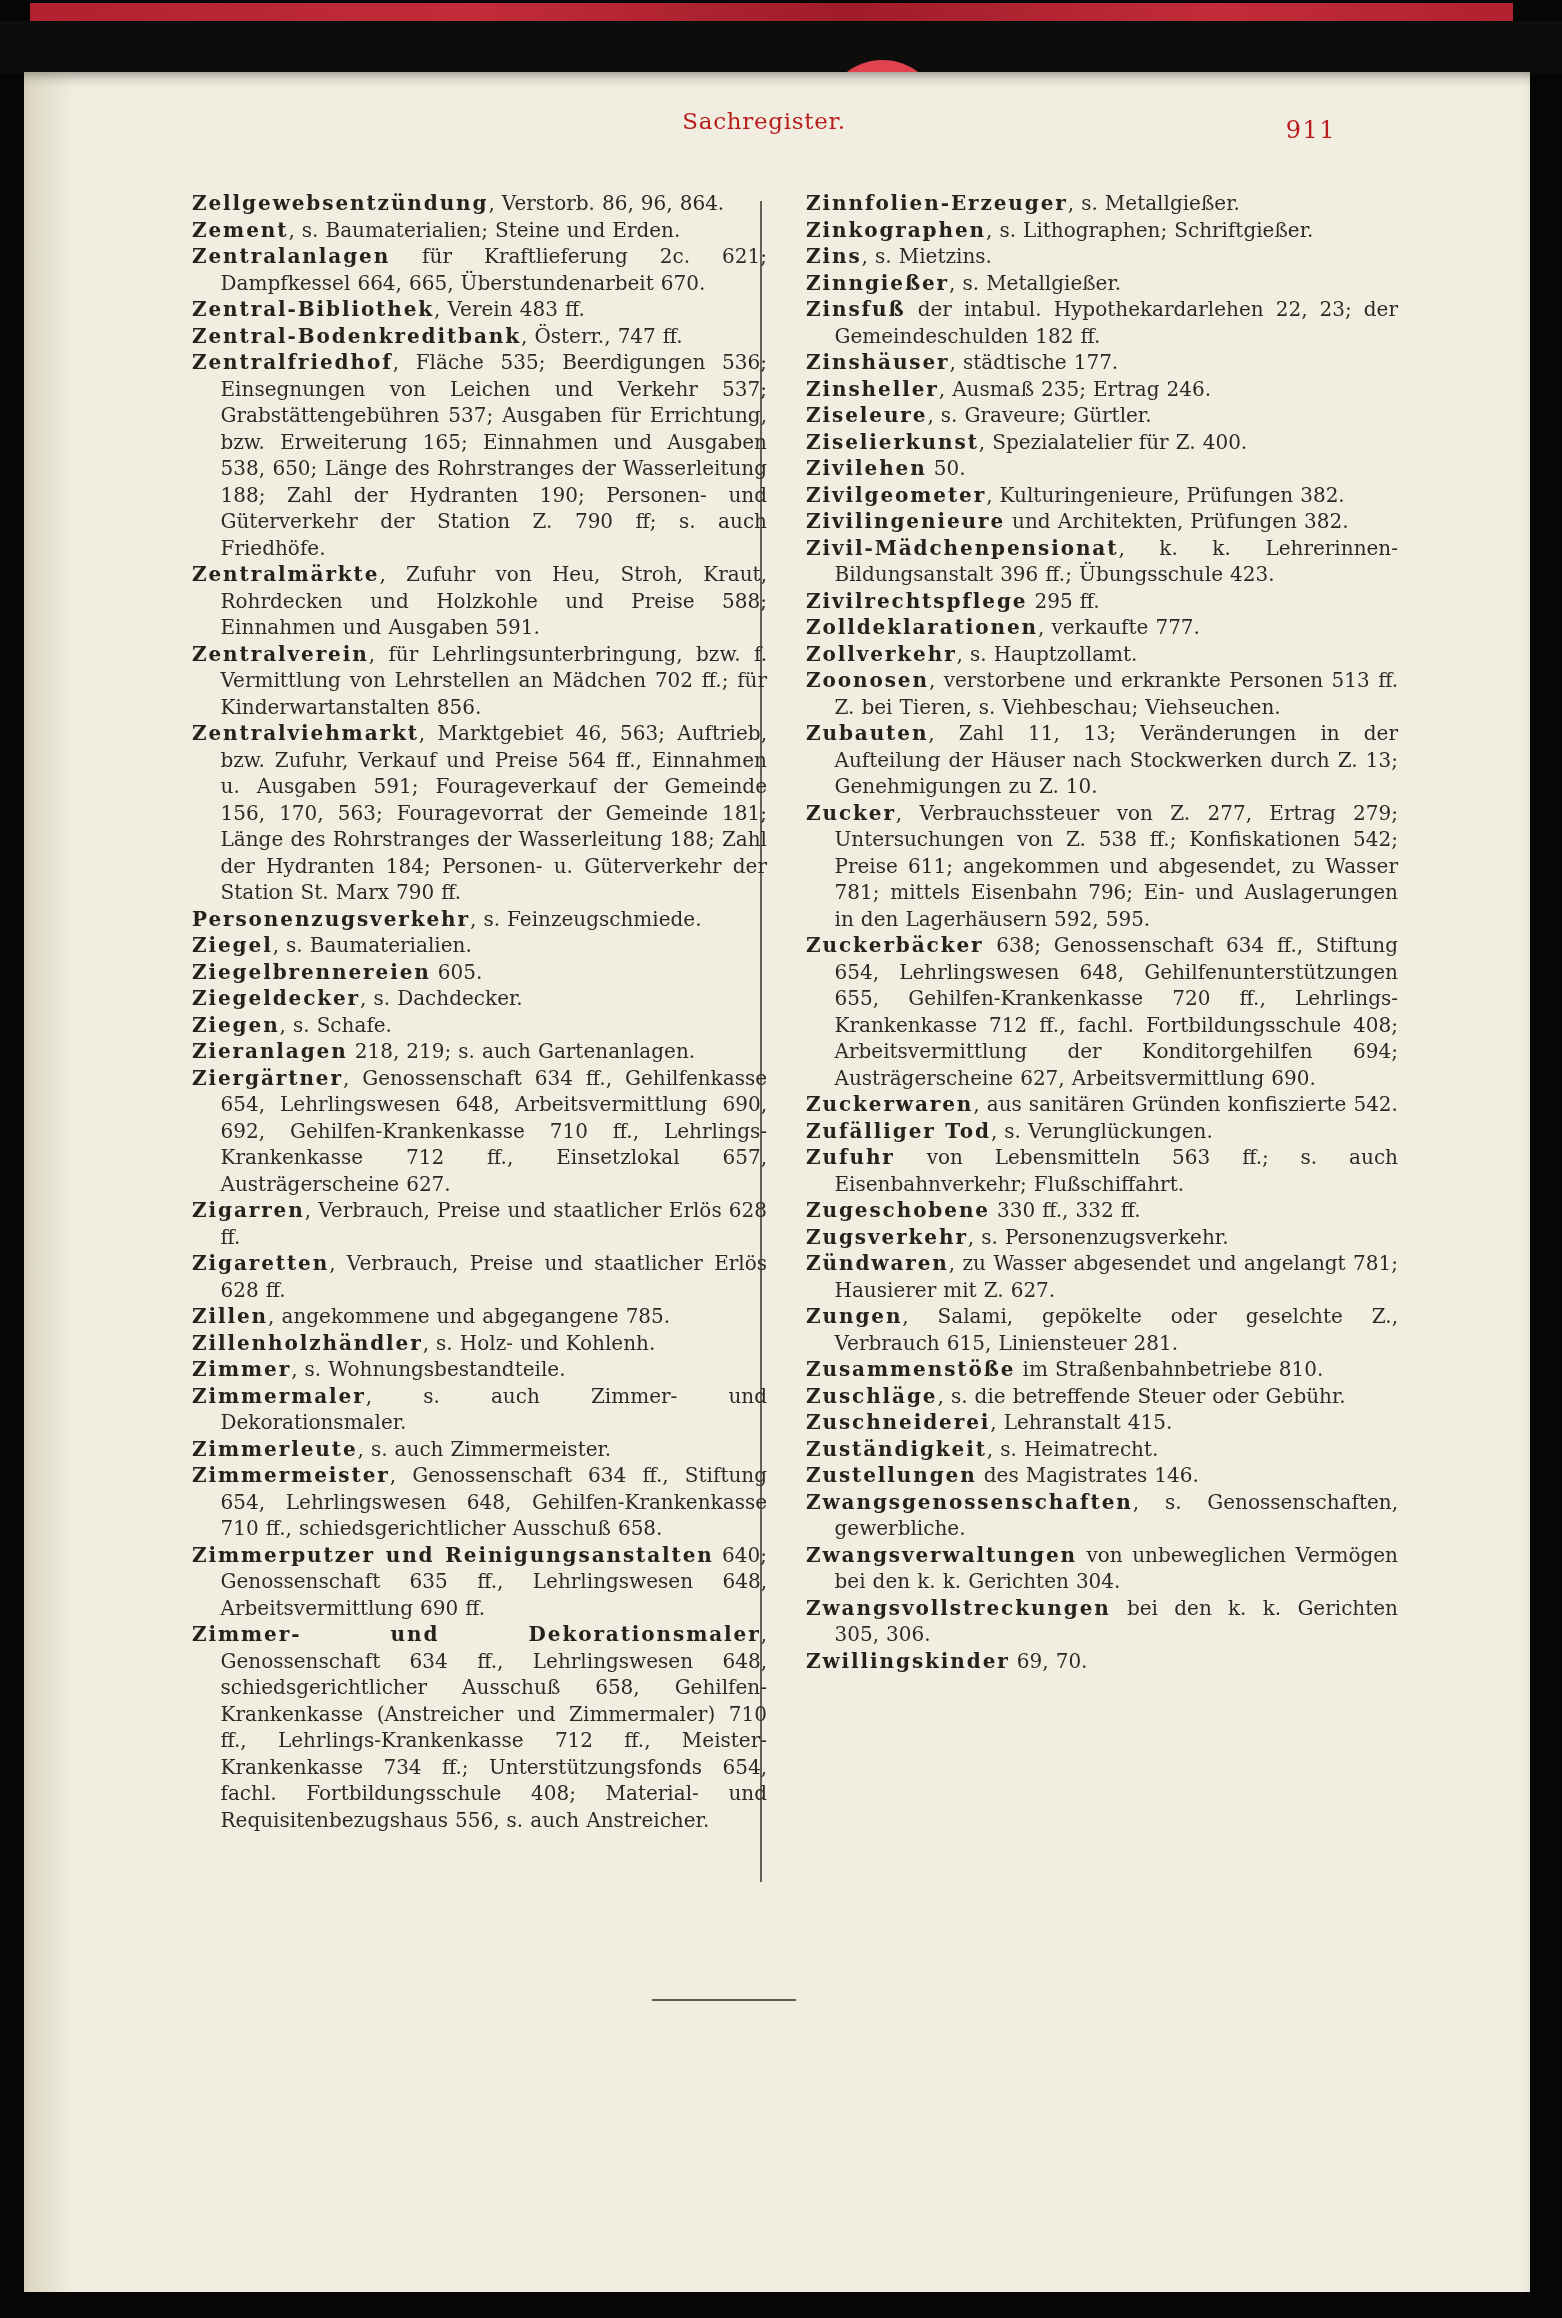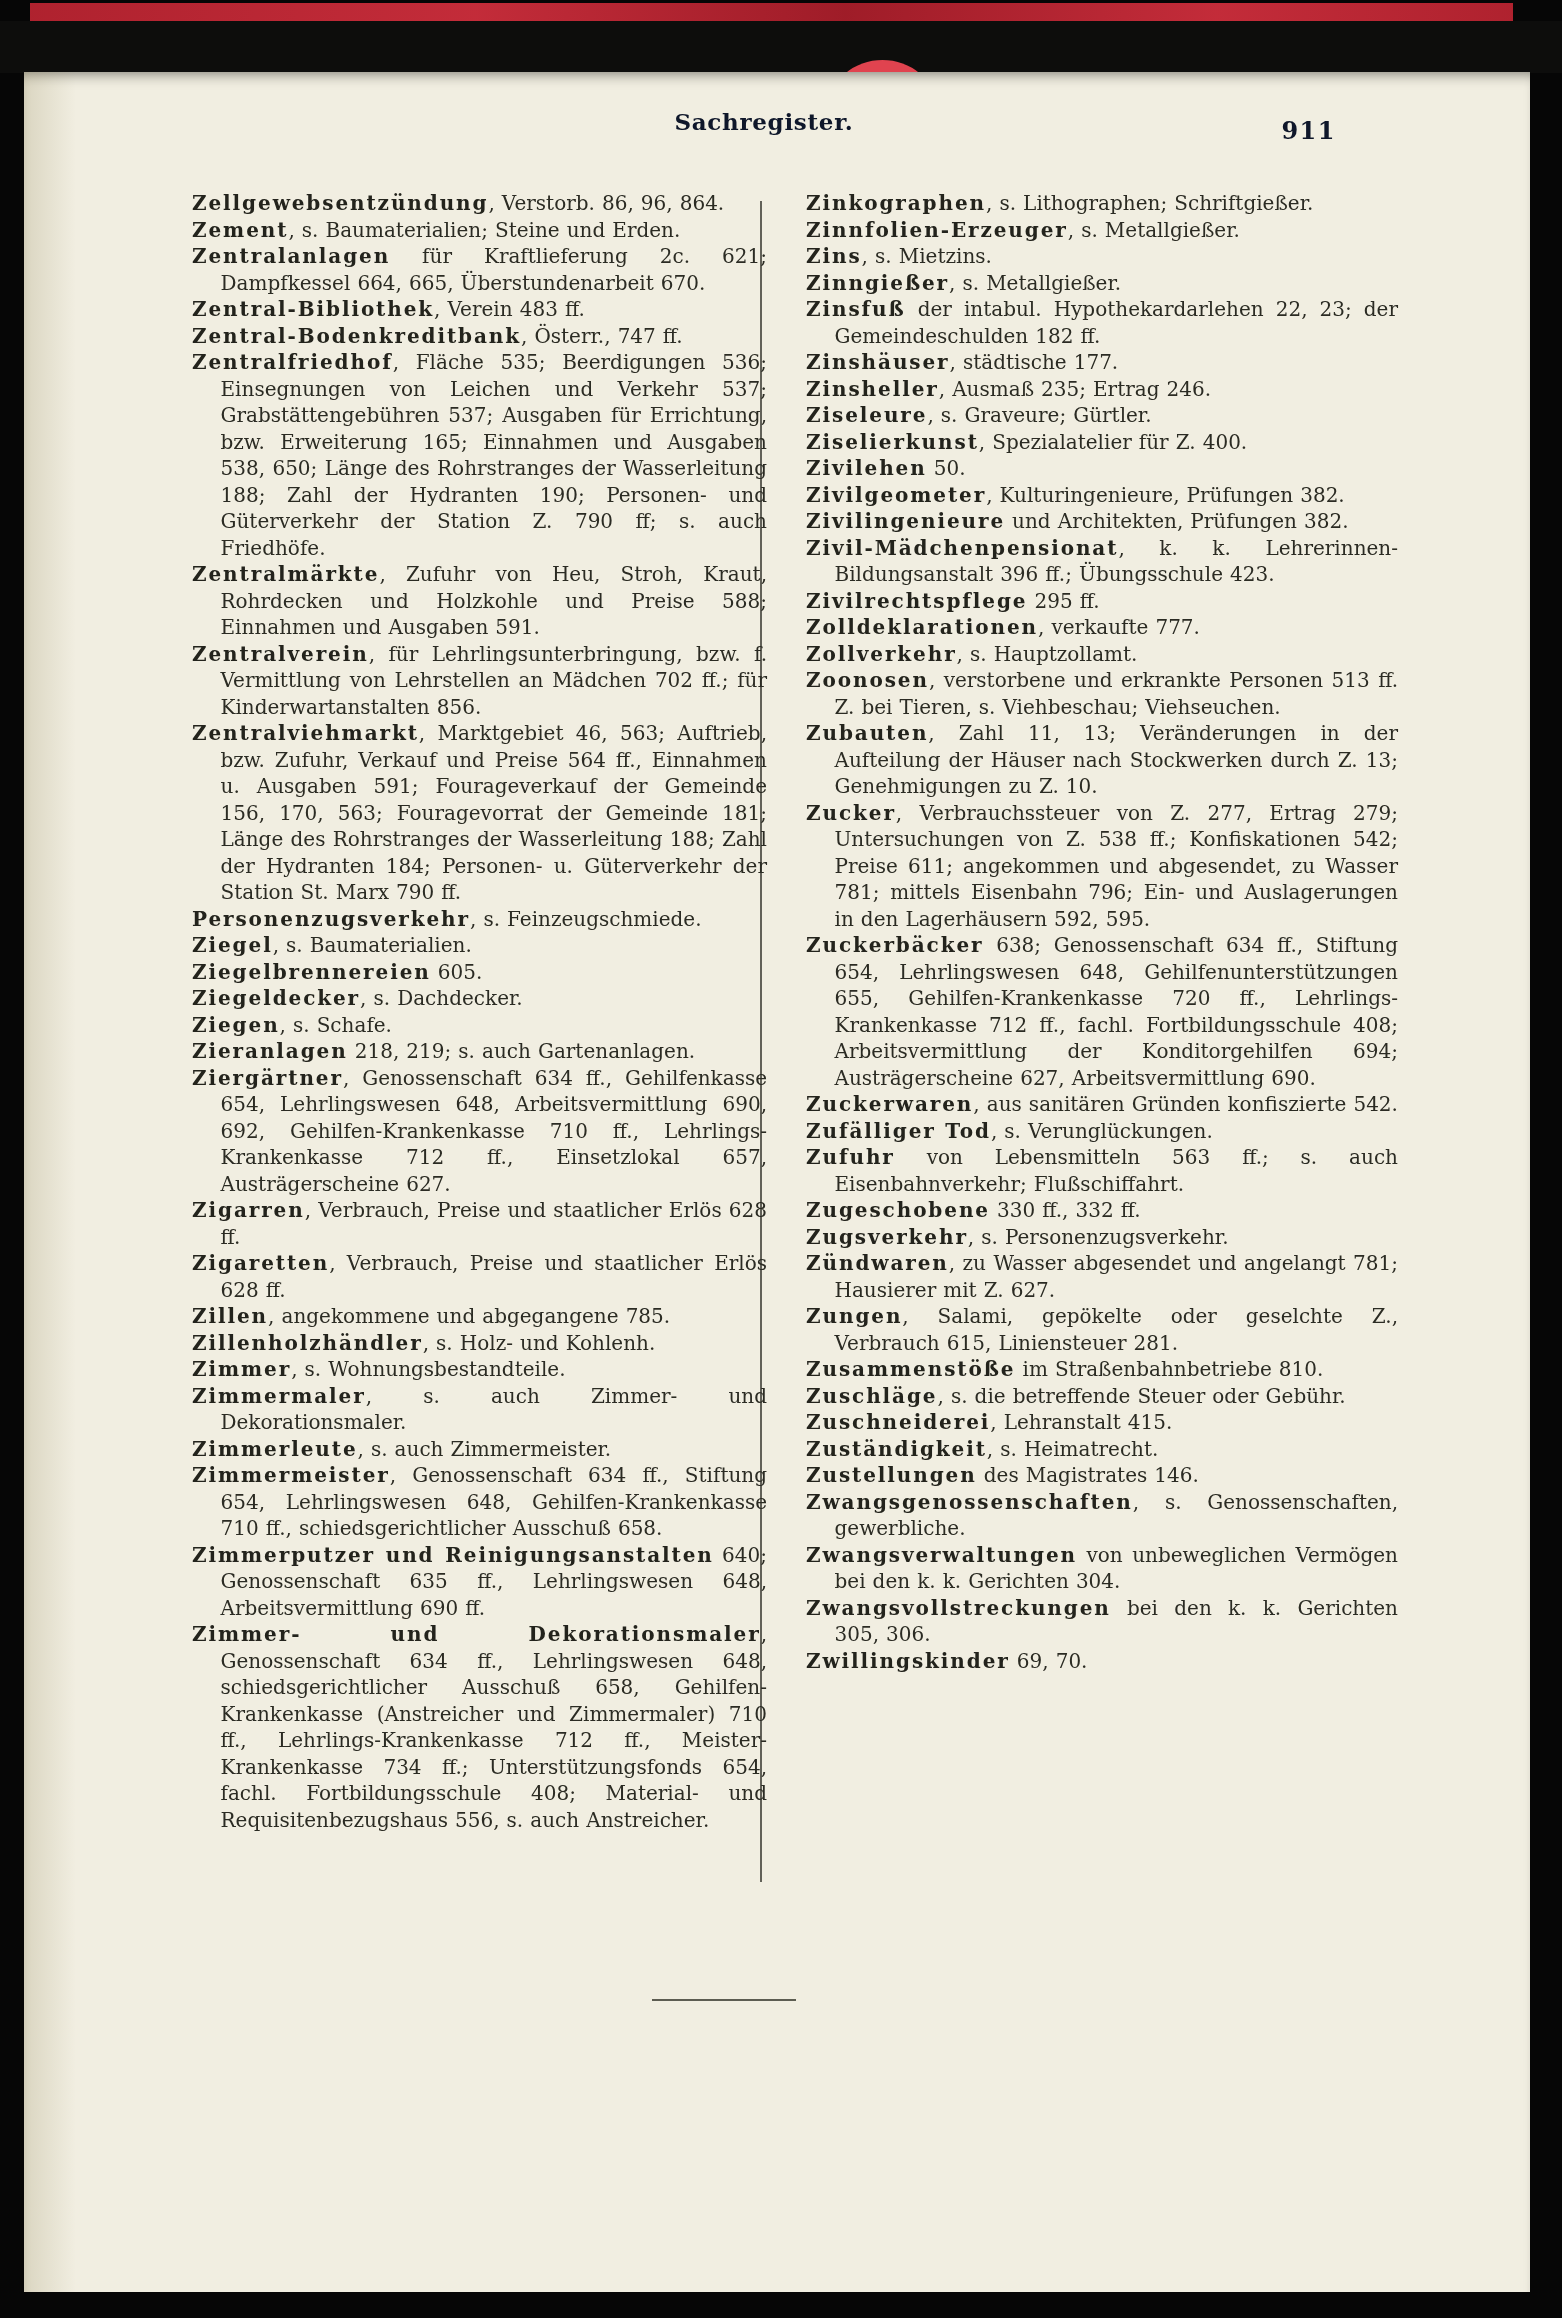--- a/index.html
+++ b/index.html
@@ -31,22 +31,21 @@
     position:absolute;left:24px;top:72px;width:1506px;height:2220px;
     background:#f1eee1;
     box-shadow:inset 0 10.5px 13.5px -9px rgba(20,20,15,.55);
   }
   .page::before{ 
     content:"";position:absolute;left:0;top:0;bottom:0;width:52px;
     background:linear-gradient(90deg,rgba(160,150,110,.28),rgba(160,150,110,0));
   }
   .page-header{
     position:absolute;top:36px;left:137px;width:1206px;height:31px;
-    color:#0f172a;
-    font-weight:bold;
+    color:#b91c1c;
   }
   .running-title{
     position:absolute;left:0;right:0;text-align:center;
     font-size:23px;letter-spacing:0.7px;
   }
   .page-number{
     position:absolute;right:31px;top:8px;
     font-size:24px;letter-spacing:1.5px;
   }
   .columns{
@@ -123,22 +122,22 @@
         <p class="entry"><span class="head">Zillenholzhändler</span><span class="rest">, s. Holz- und Kohlenh.</span></p>
         <p class="entry"><span class="head">Zimmer</span><span class="rest">, s. Wohnungsbestandteile.</span></p>
         <p class="entry"><span class="head">Zimmermaler</span><span class="rest">, s. auch Zimmer- und Dekorationsmaler.</span></p>
         <p class="entry"><span class="head">Zimmerleute</span><span class="rest">, s. auch Zimmermeister.</span></p>
         <p class="entry"><span class="head">Zimmermeister</span><span class="rest">, Genossenschaft 634 ff., Stiftung 654, Lehrlingswesen 648, Gehilfen-Krankenkasse 710 ff., schiedsgerichtlicher Ausschuß 658.</span></p>
         <p class="entry"><span class="head">Zimmerputzer und Reinigungsanstalten</span><span class="rest"> 640; Genossenschaft 635 ff., Lehrlingswesen 648, Arbeitsvermittlung 690 ff.</span></p>
         <p class="entry"><span class="head">Zimmer- und Dekorationsmaler</span><span class="rest">, Genossenschaft 634 ff., Lehrlingswesen 648, schiedsgerichtlicher Ausschuß 658, Gehilfen-Krankenkasse (Anstreicher und Zimmermaler) 710 ff., Lehrlings-Krankenkasse 712 ff., Meister-Krankenkasse 734 ff.; Unterstützungsfonds 654, fachl. Fortbildungsschule 408; Material- und Requisitenbezugshaus 556, s. auch Anstreicher.</span></p>
       </div>
     <div class="col-gap"></div>
     <div class="col col-right" id="col-right">
+        <p class="entry"><span class="head">Zinnfolien-Erzeuger</span><span class="rest">, s. Metallgießer.</span></p>
         <p class="entry"><span class="head">Zinkographen</span><span class="rest">, s. Lithographen; Schriftgießer.</span></p>
-        <p class="entry"><span class="head">Zinnfolien-Erzeuger</span><span class="rest">, s. Metallgießer.</span></p>
         <p class="entry"><span class="head">Zins</span><span class="rest">, s. Mietzins.</span></p>
         <p class="entry"><span class="head">Zinngießer</span><span class="rest">, s. Metallgießer.</span></p>
         <p class="entry"><span class="head">Zinsfuß</span><span class="rest"> der intabul. Hypothekardarlehen 22, 23; der Gemeindeschulden 182 ff.</span></p>
         <p class="entry"><span class="head">Zinshäuser</span><span class="rest">, städtische 177.</span></p>
         <p class="entry"><span class="head">Zinsheller</span><span class="rest">, Ausmaß 235; Ertrag 246.</span></p>
         <p class="entry"><span class="head">Ziseleure</span><span class="rest">, s. Graveure; Gürtler.</span></p>
         <p class="entry"><span class="head">Ziselierkunst</span><span class="rest">, Spezialatelier für Z. 400.</span></p>
         <p class="entry"><span class="head">Zivilehen</span><span class="rest"> 50.</span></p>
         <p class="entry"><span class="head">Zivilgeometer</span><span class="rest">, Kulturingenieure, Prüfungen 382.</span></p>
         <p class="entry"><span class="head">Zivilingenieure</span><span class="rest"> und Architekten, Prüfungen 382.</span></p>

